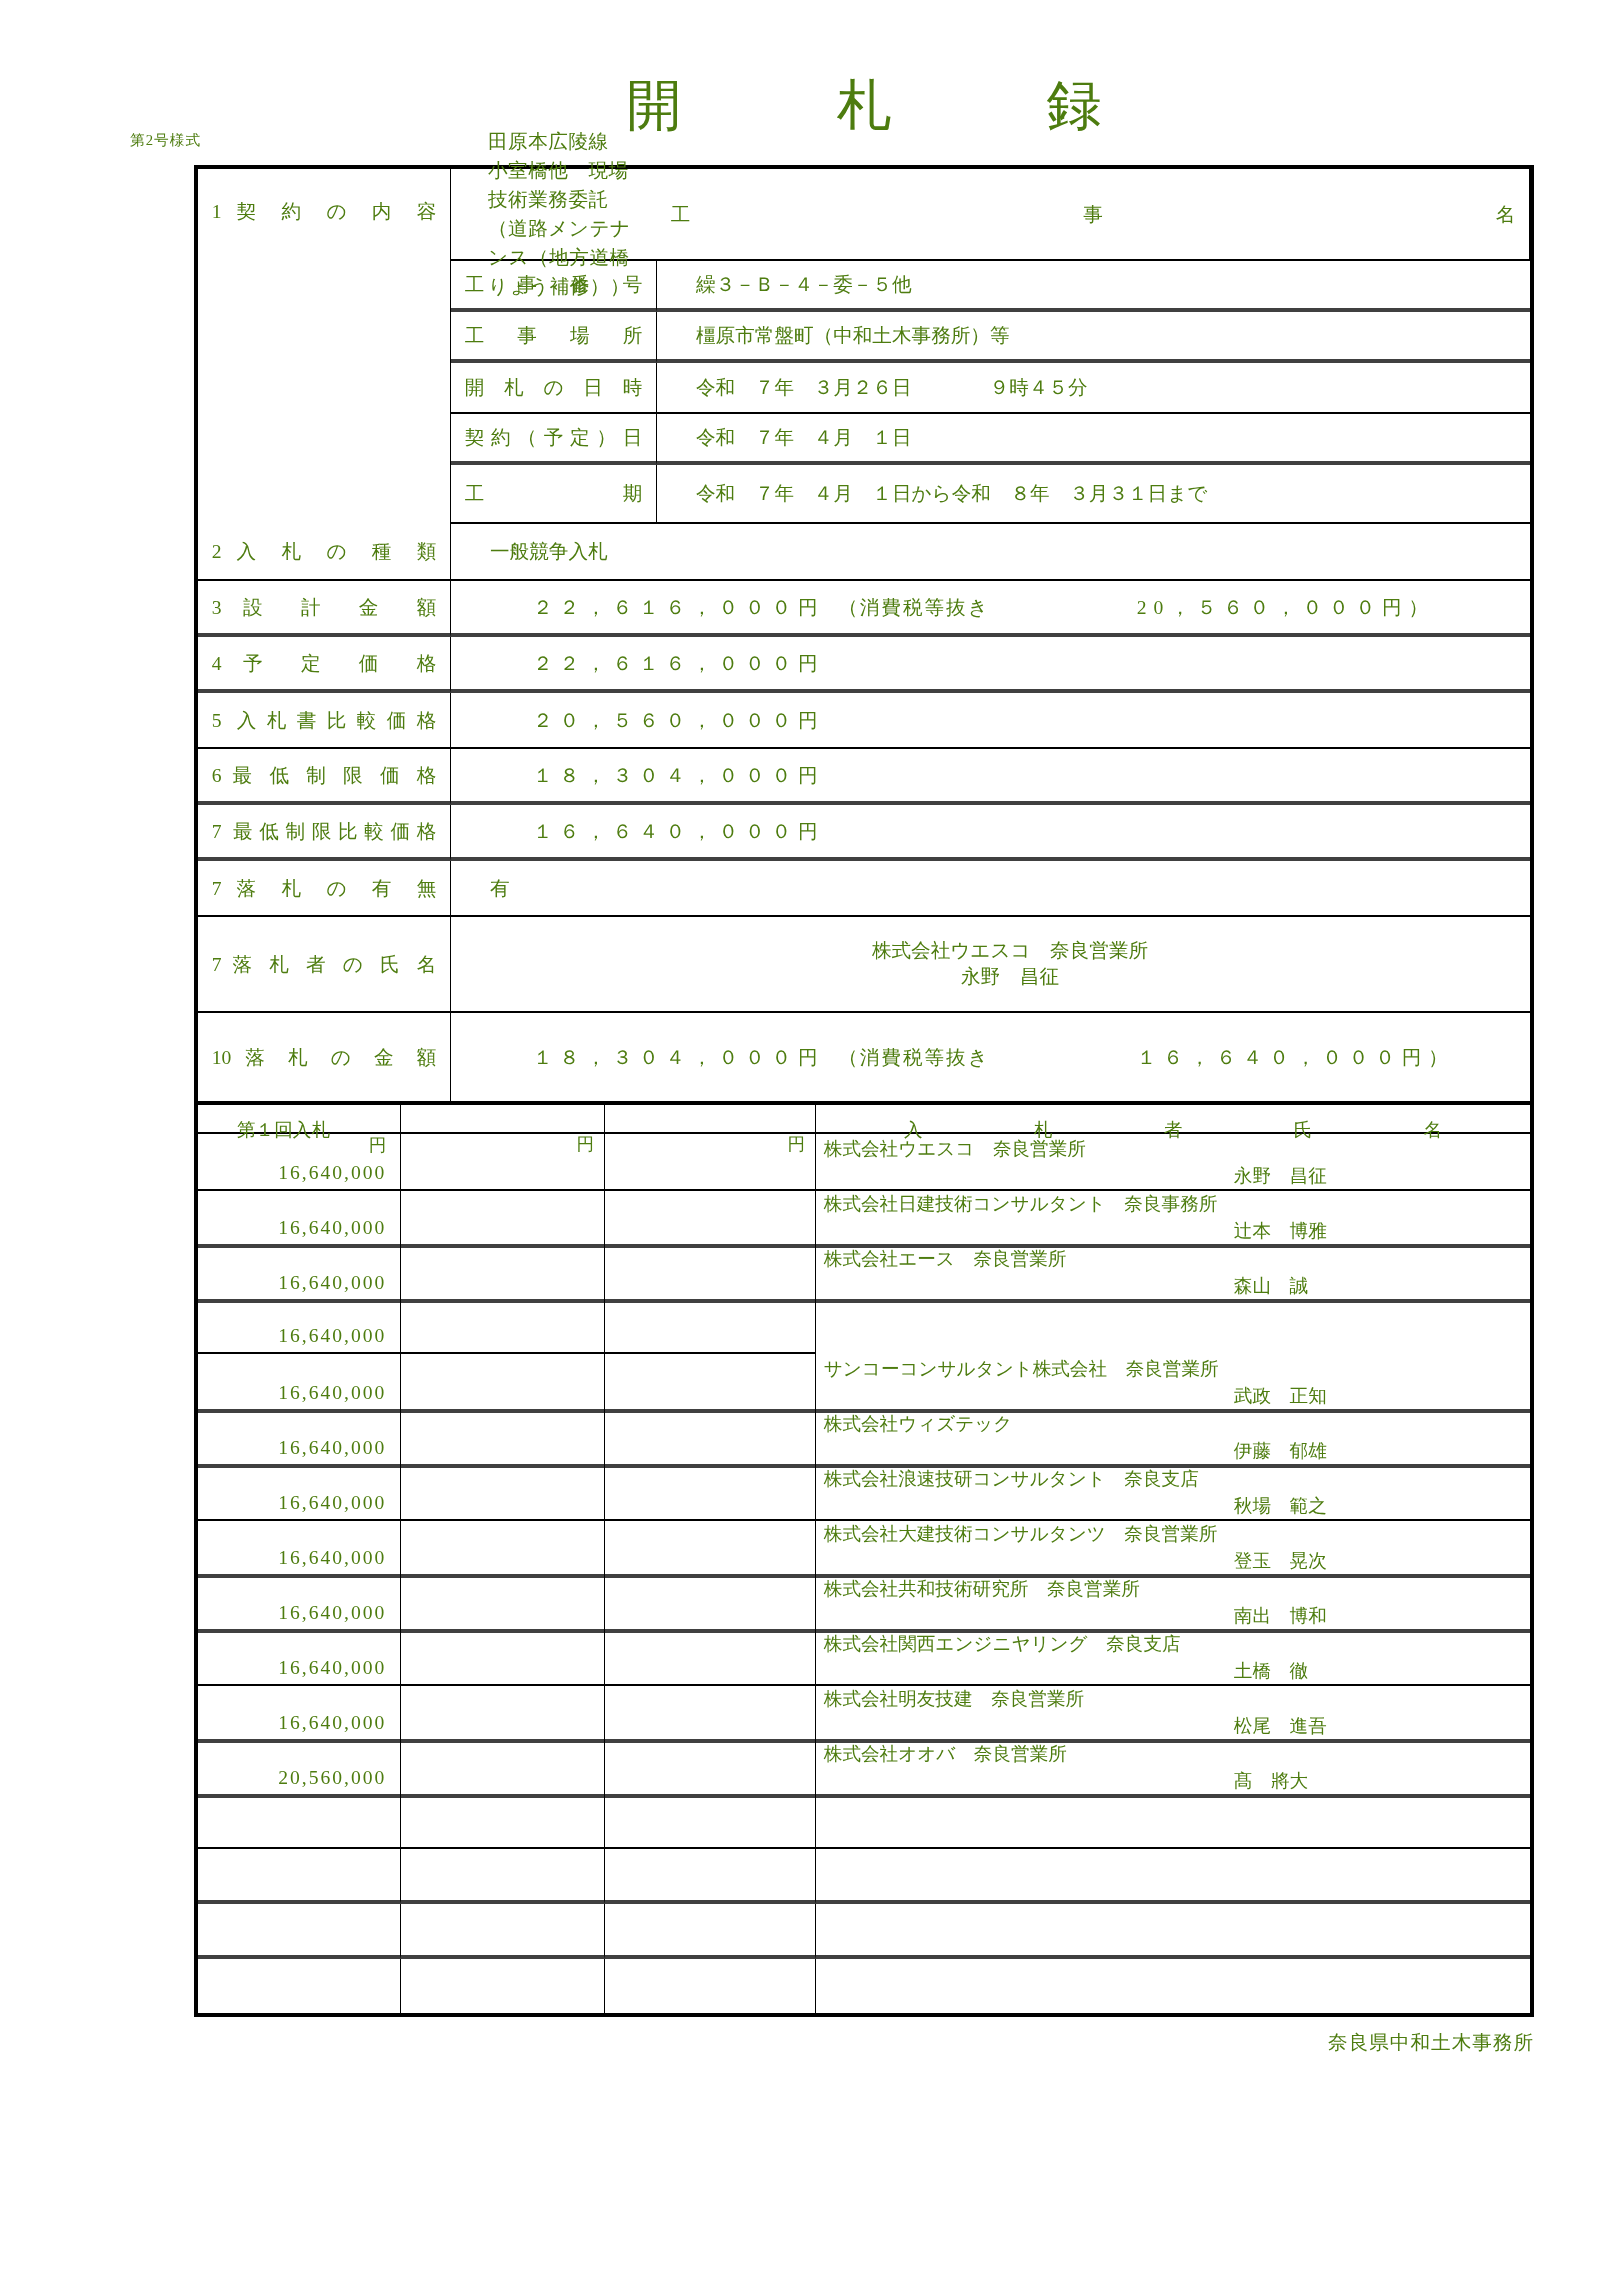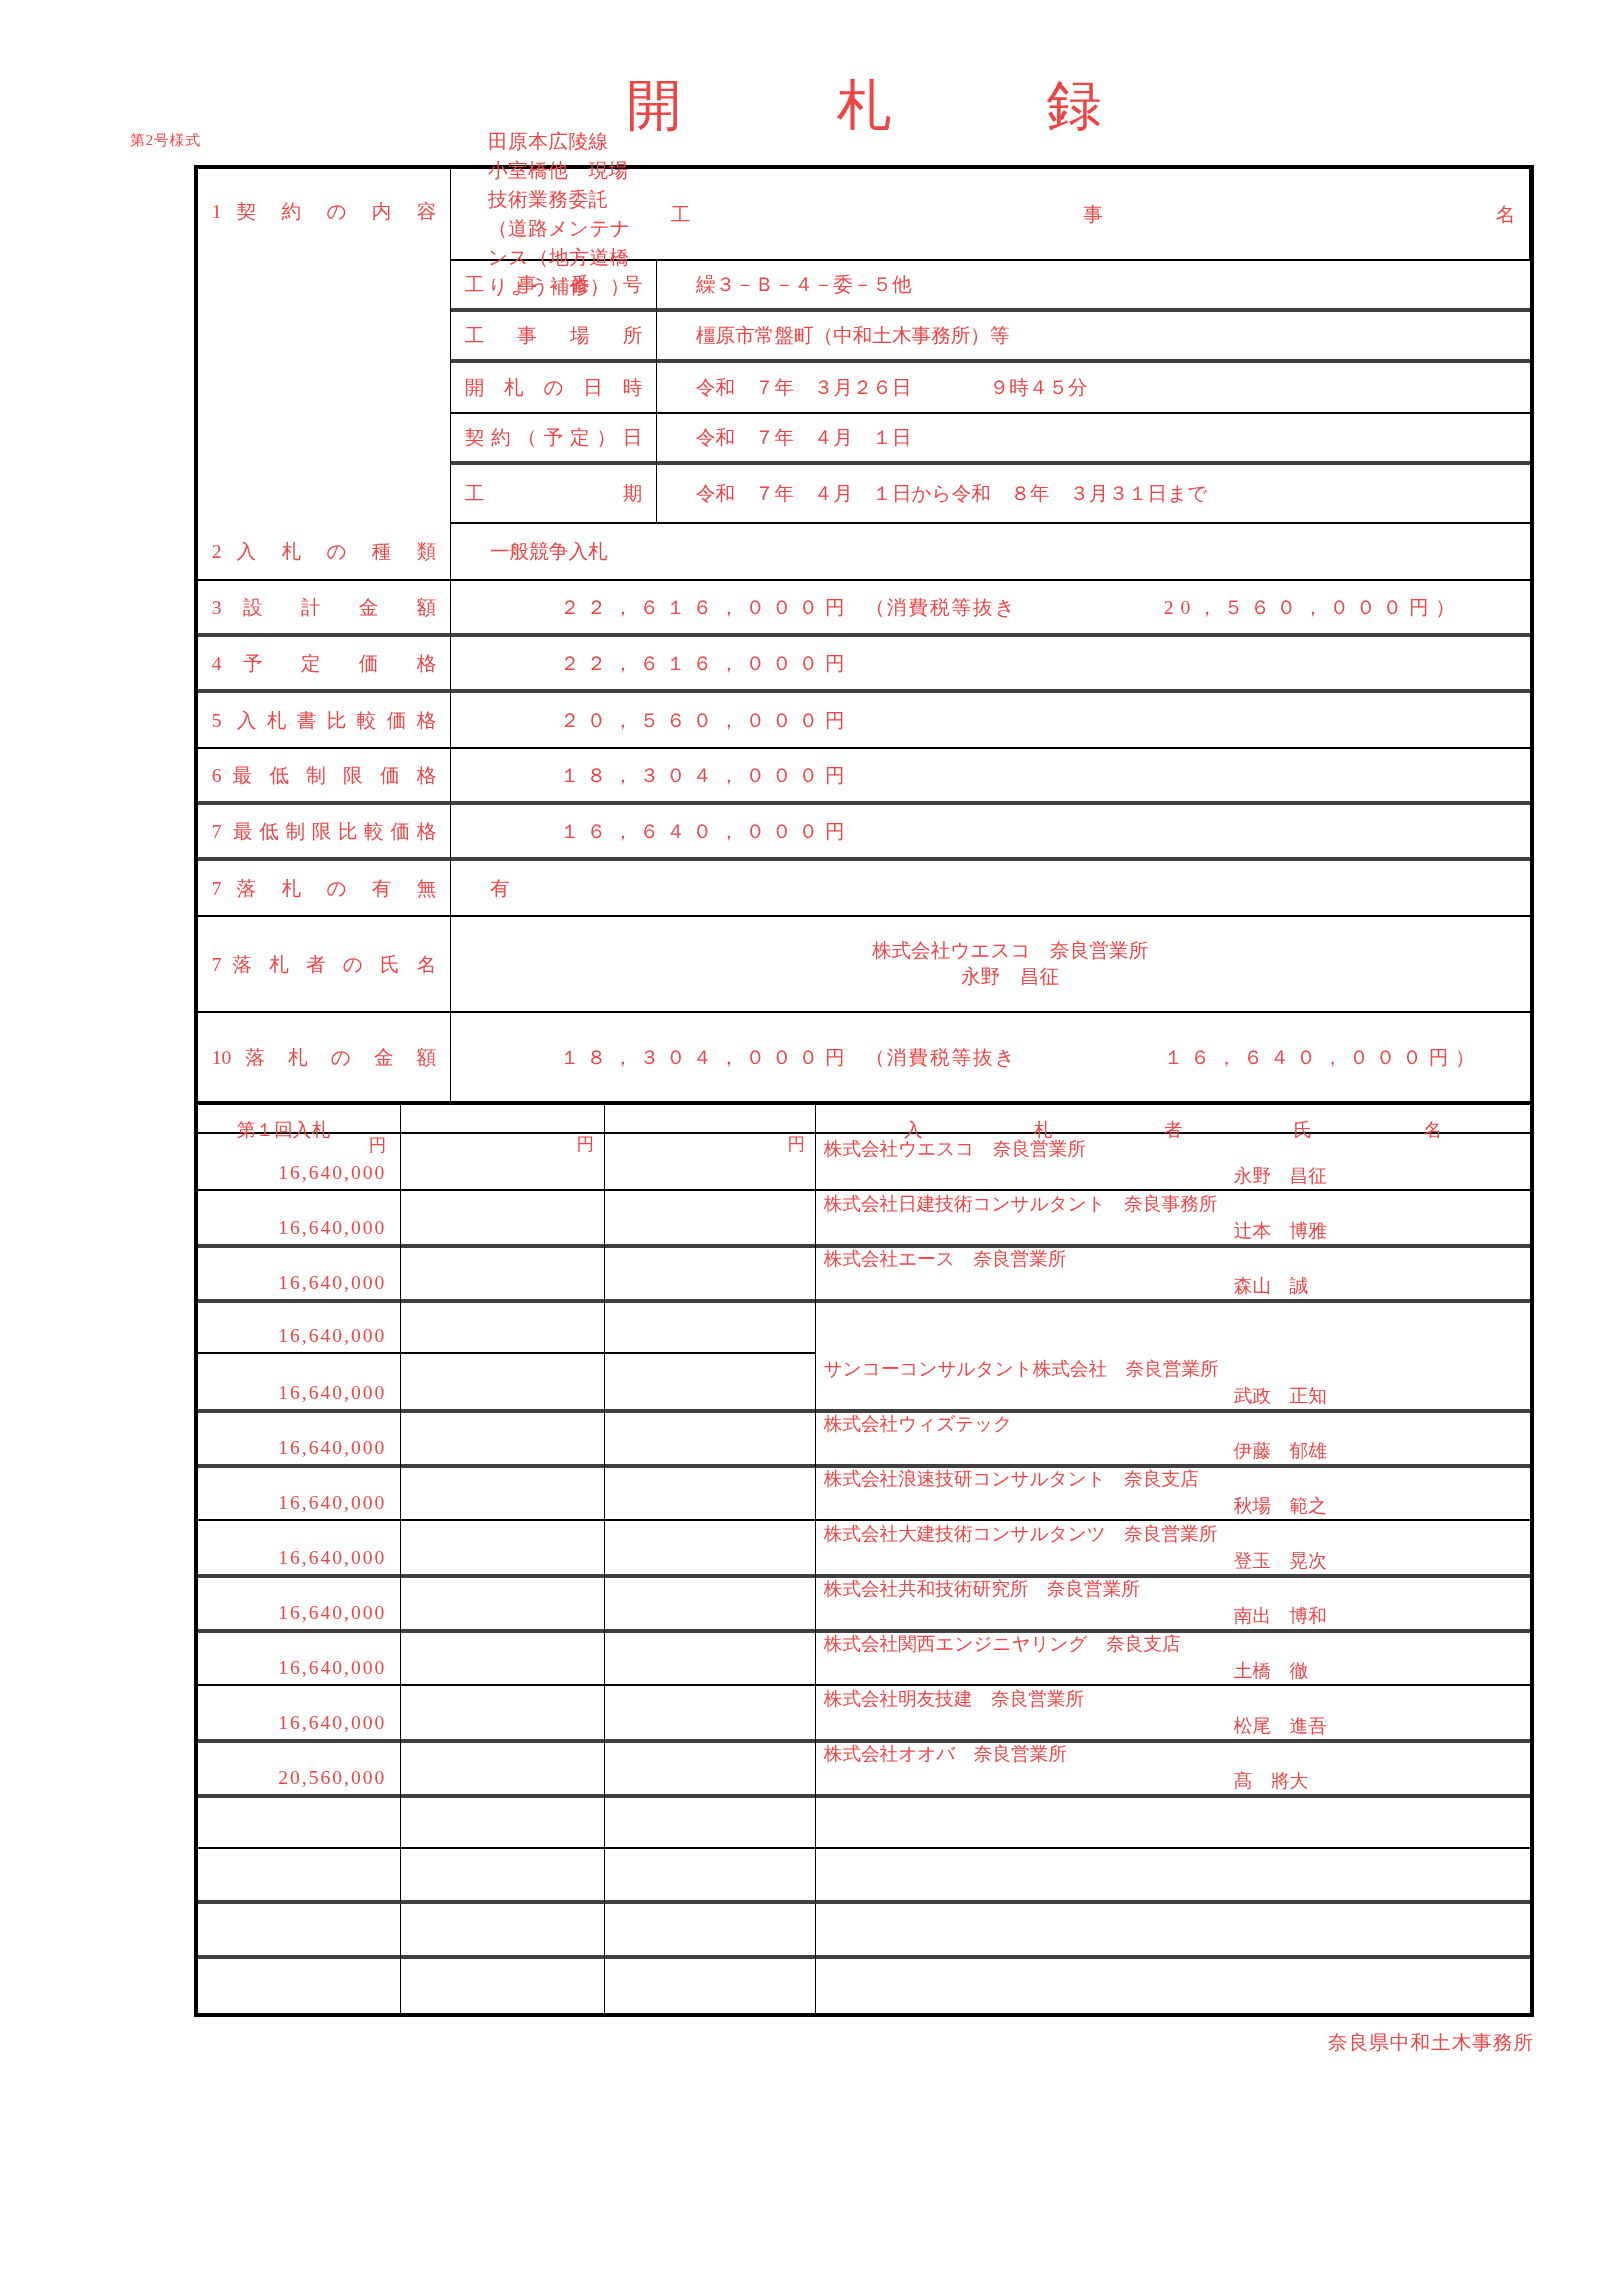--- a/index.html
+++ b/index.html
@@ -1,21 +1,21 @@
 <!DOCTYPE html>
 <html><head>
 <meta charset="utf-8">
 <style>
   * { margin:0; padding:0; box-sizing:border-box; }
   html,body { background:#ffffff; }
   .page {
     position:relative;
     width:1621px; height:2272px;
     background:#ffffff;
-    color:#ef4444;
+    color:#4d7c0f;
     font-family:"Liberation Serif","DejaVu Serif",serif;
     padding-top:165px;
     overflow:hidden;
   }
   .form-code {
     position:absolute; left:130px; top:131px;
     font-size:14.7px; letter-spacing:1px;
   }
   .doc-title {
     position:absolute; top:76px; left:194px; width:1340px;
@@ -39,21 +39,21 @@
   .val-wrap { padding:7.8px 19.6px 7.8px 37px; }
   .val-wrap .wrap-text { max-width:686px; line-height:29px; letter-spacing:0.5px; }
   .time-gap { margin-left:78px; }
   
   .irow { display:grid; grid-template-columns:253px 1fr; }
   .irow .ilabel { font-size:19.6px; padding:0 13.7px; display:flex; align-items:center; }
   .irow .ilabel > span { width:100%; text-align:justify; text-align-last:justify; }
   .irow .ival { font-size:19.6px; display:flex; align-items:center; }
   .h58{height:57px} .h57{height:56px} .h98{height:96px} .h90{height:88px}
   .simple-ind { padding-left:39px; }
-  .amt { margin-left:109px; letter-spacing:6.9px; white-space:nowrap; }
+  .amt { margin-left:82px; letter-spacing:6.9px; white-space:nowrap; }
   .taxlab { margin-left:13.7px; letter-spacing:2px; white-space:nowrap; }
   .taxamt { margin-left:147px; letter-spacing:6.9px; white-space:nowrap; }
   .two-line { flex-direction:column; align-items:flex-start; justify-content:center; padding-left:39px; line-height:26.5px; }
   
   .bt-head { display:grid; grid-template-columns:203px 204px 211px 1fr; height:29px;
              border-bottom:2.9px solid #000; }
   .bt-head .hc1 { font-size:18.6px; padding-left:39px; display:flex; align-items:center; }
   .bt-head .hc4 { font-size:18.6px; display:flex; align-items:center; }
   .bt-head .hc4 > span { width:100%; padding:12px 88px; text-align:justify; text-align-last:justify; }
   .bt-row { display:grid; grid-template-columns:203px 204px 211px 1fr; height:55px; }

